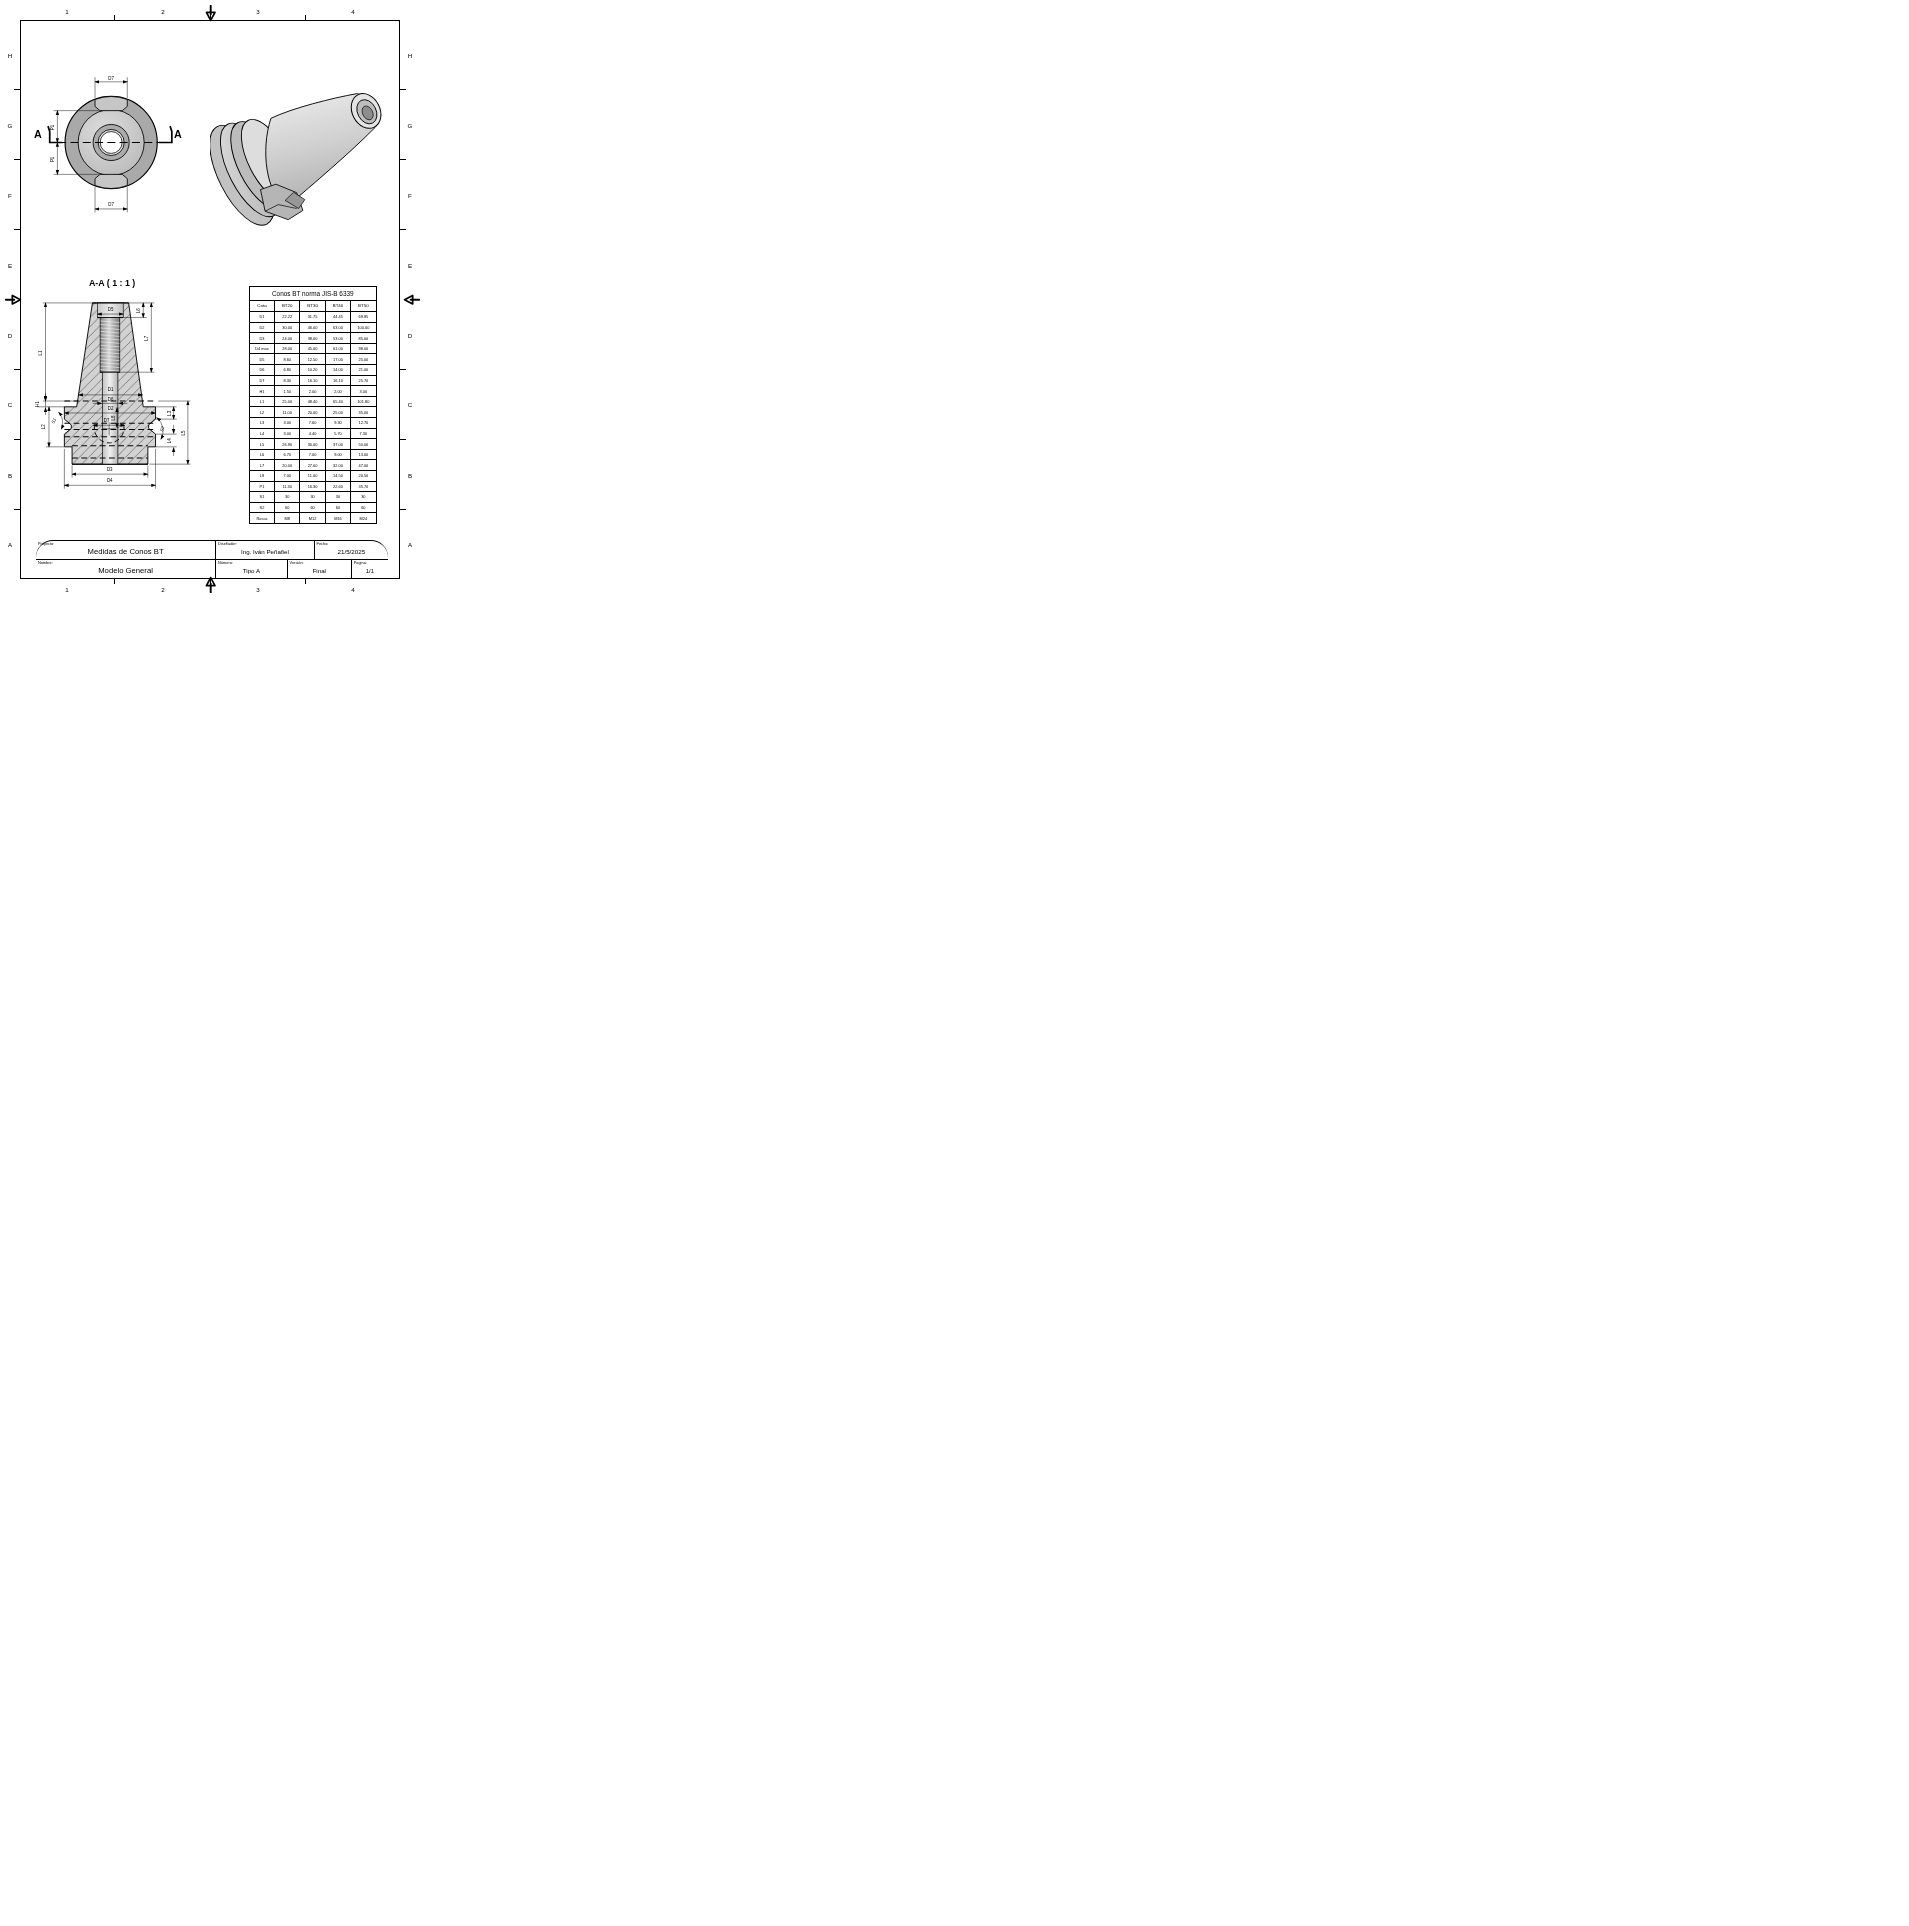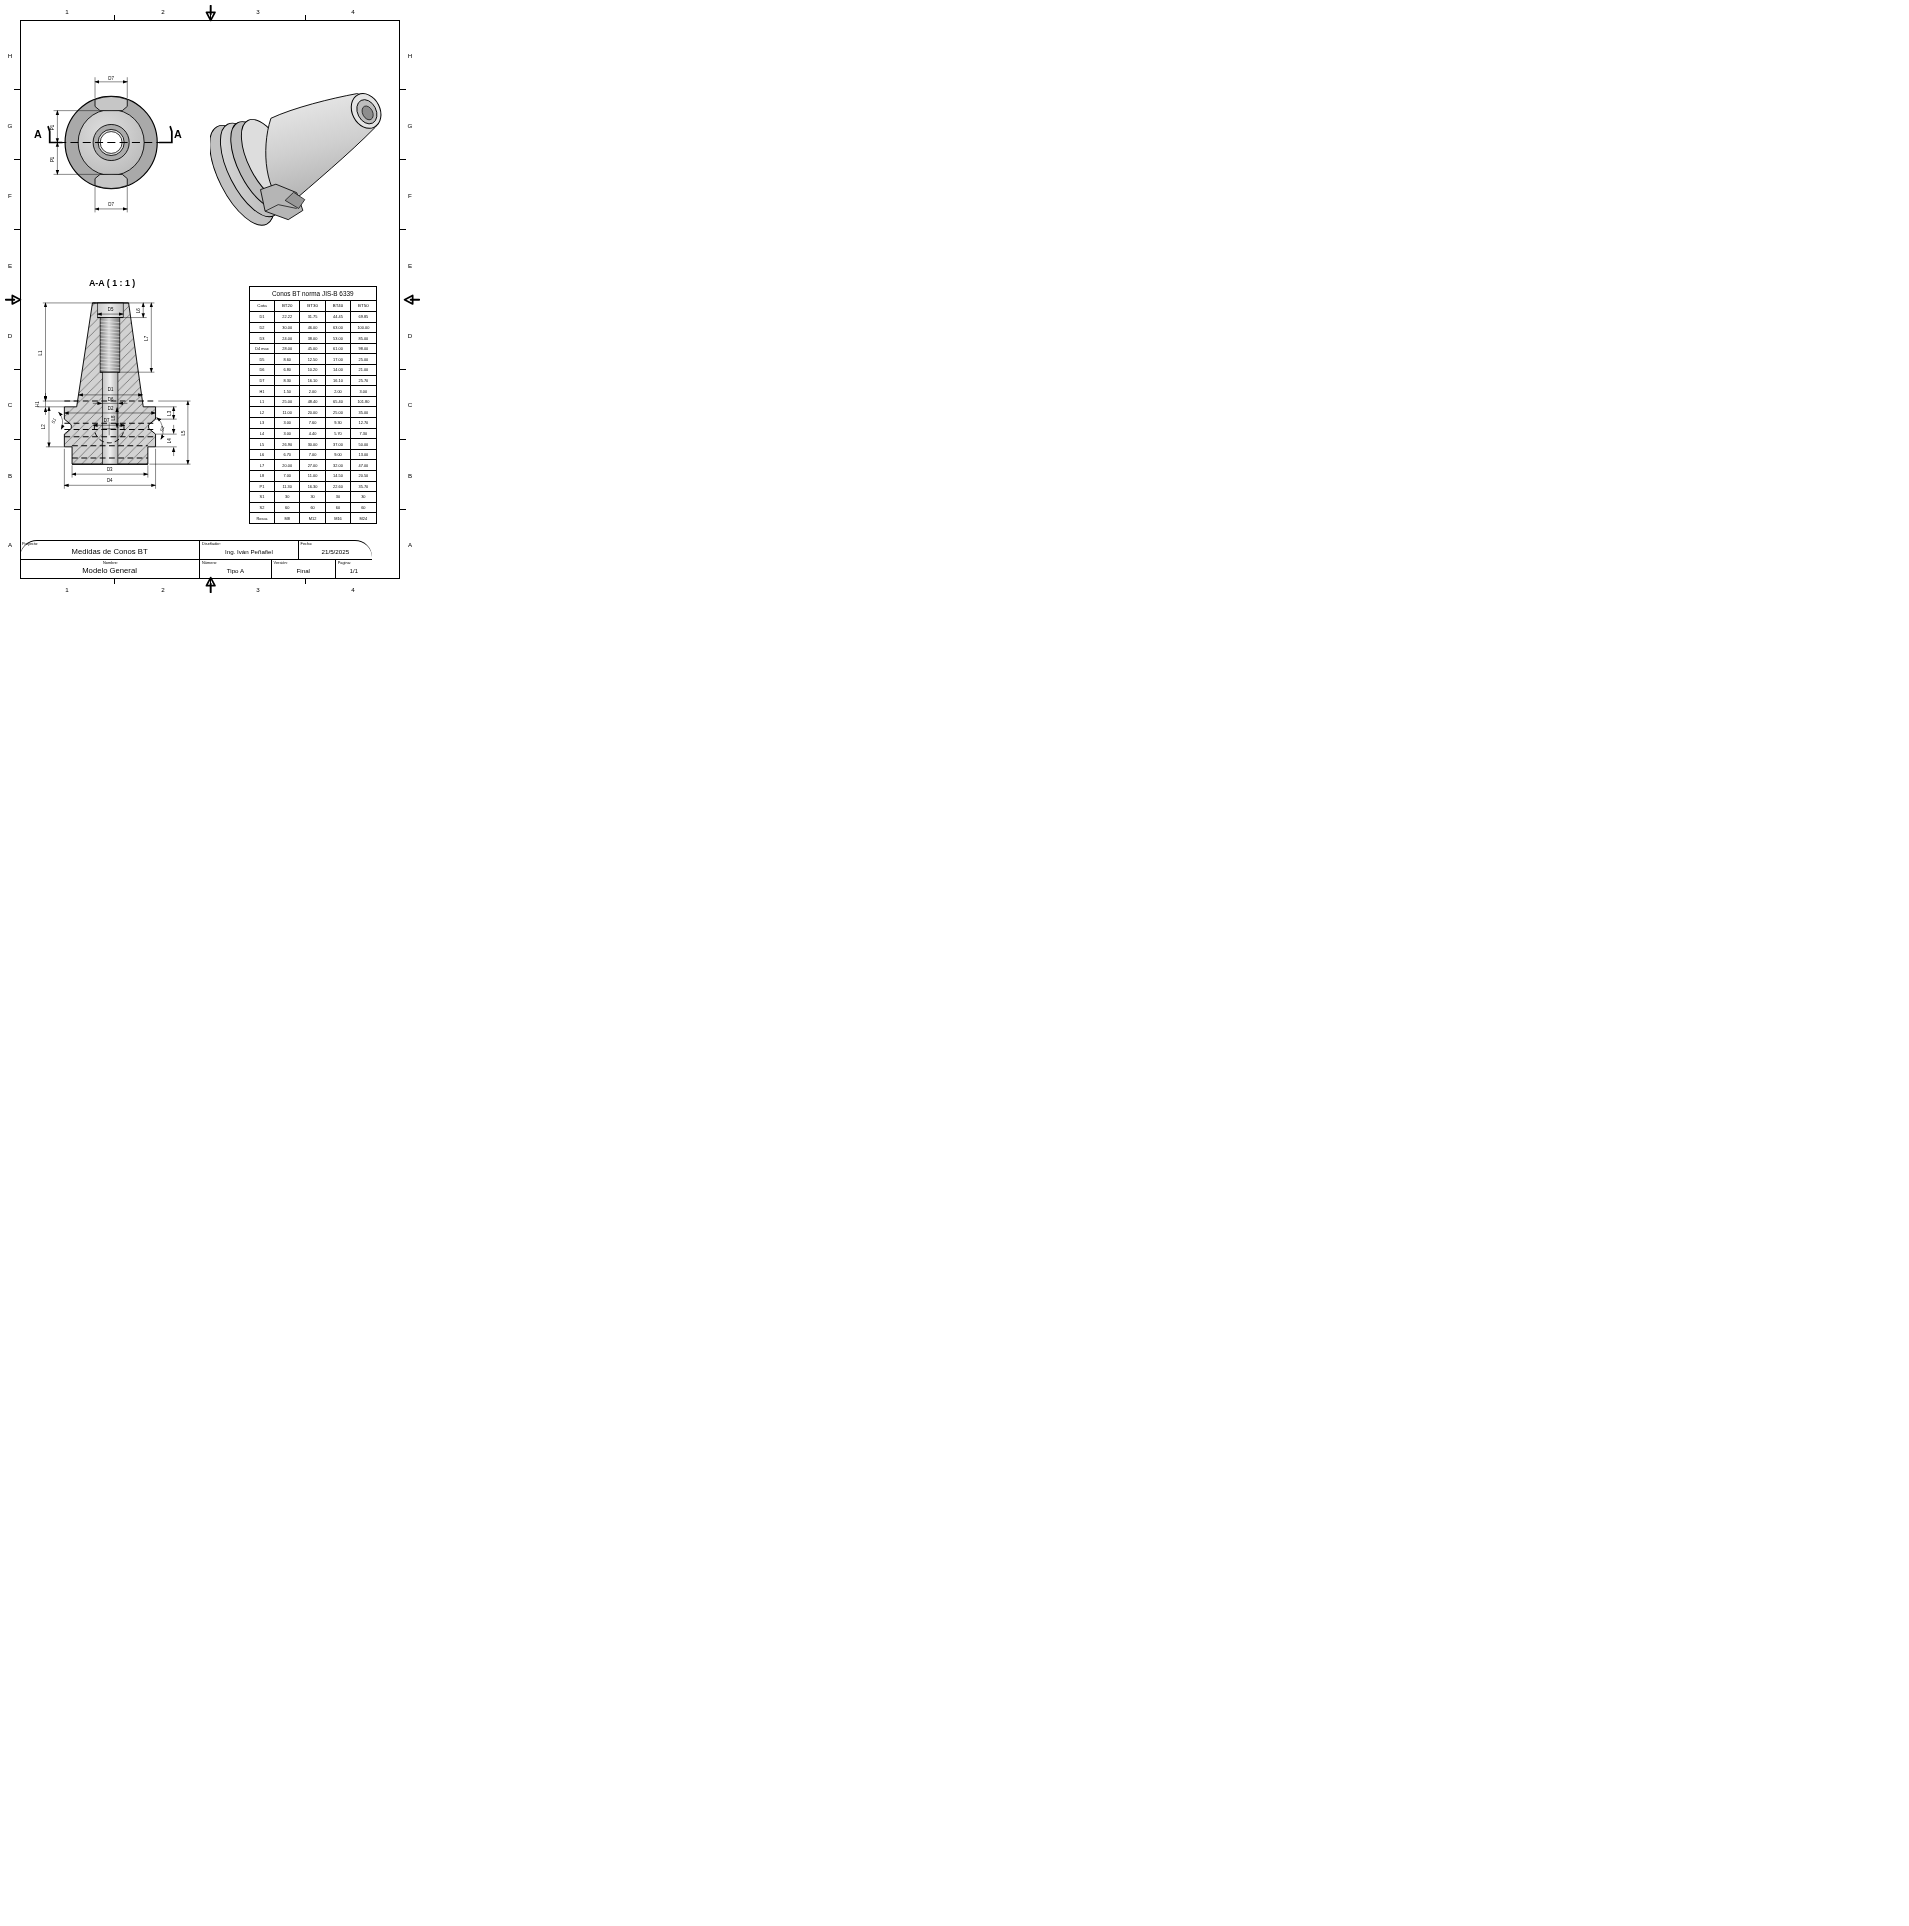--- a/index.html
+++ b/index.html
@@ -10,21 +10,21 @@
   .tick{position:absolute;background:#000;}
   .view{position:absolute;}
   
   .dim-table{position:absolute;left:249px;top:286px;border-collapse:collapse;table-layout:fixed;}
   .dim-table td, .dim-table th{border:0.8px solid #000;text-align:center;vertical-align:middle;padding:0;font-weight:normal;}
   .dim-table{border:1.2px solid #000;}
   .dim-table .t-title{height:12.7px;font-size:6.4px;}
   .dim-table .t-head td{height:10.4px;font-size:4.4px;}
   .dim-table tbody td{height:9.6px;font-size:3.9px;}
   
-  .tblock{position:absolute;left:20px;top:540px;width:352px;height:39px;box-sizing:border-box;border-top:1.2px solid #000;border-radius:17px;}
+  .tblock{position:absolute;left:36px;top:540px;width:352px;height:39px;box-sizing:border-box;border-top:1.2px solid #000;border-radius:17px;}
   .tb-row{display:flex;width:100%;box-sizing:border-box;}
   .tb-cell{position:relative;box-sizing:border-box;border-right:1.2px solid #000;display:flex;flex-direction:column;}
   .tb-cell:last-child{border-right:none;}
   .tb-row1{height:19px;border-bottom:1.2px solid #000;}
   .tb-row2{height:18.5px;}
   .tb-label{font-size:3.9px;padding:0.8px 0 0 1.9px;line-height:4.2px;}
   .tb-value{flex:1;display:flex;align-items:center;justify-content:center;margin-top:-2.3px;}
   .v-big{font-size:7.7px;}
   .v-med{font-size:6.2px;}
   svg text{fill:#000;}
@@ -494,21 +494,21 @@
       <div class="tb-cell" style="width:106px;">
         <div class="tb-label">Diseñador:</div>
         <div class="tb-value v-med">Ing. Iván Peñafiel</div>
       </div>
       <div class="tb-cell" style="width:79px;">
         <div class="tb-label">Fecha:</div>
         <div class="tb-value v-med">21/5/2025</div>
       </div>
     </div>
     <div class="tb-row tb-row2">
-      <div class="tb-cell" style="width:194px;align-items:center;">
+      <div class="tb-cell" style="width:194px;">
         <div class="tb-label">Nombre:</div>
         <div class="tb-value v-big">Modelo General</div>
       </div>
       <div class="tb-cell" style="width:77px;">
         <div class="tb-label">Número:</div>
         <div class="tb-value v-med">Tipo A</div>
       </div>
       <div class="tb-cell" style="width:69px;">
         <div class="tb-label">Versión:</div>
         <div class="tb-value v-med">Final</div>

